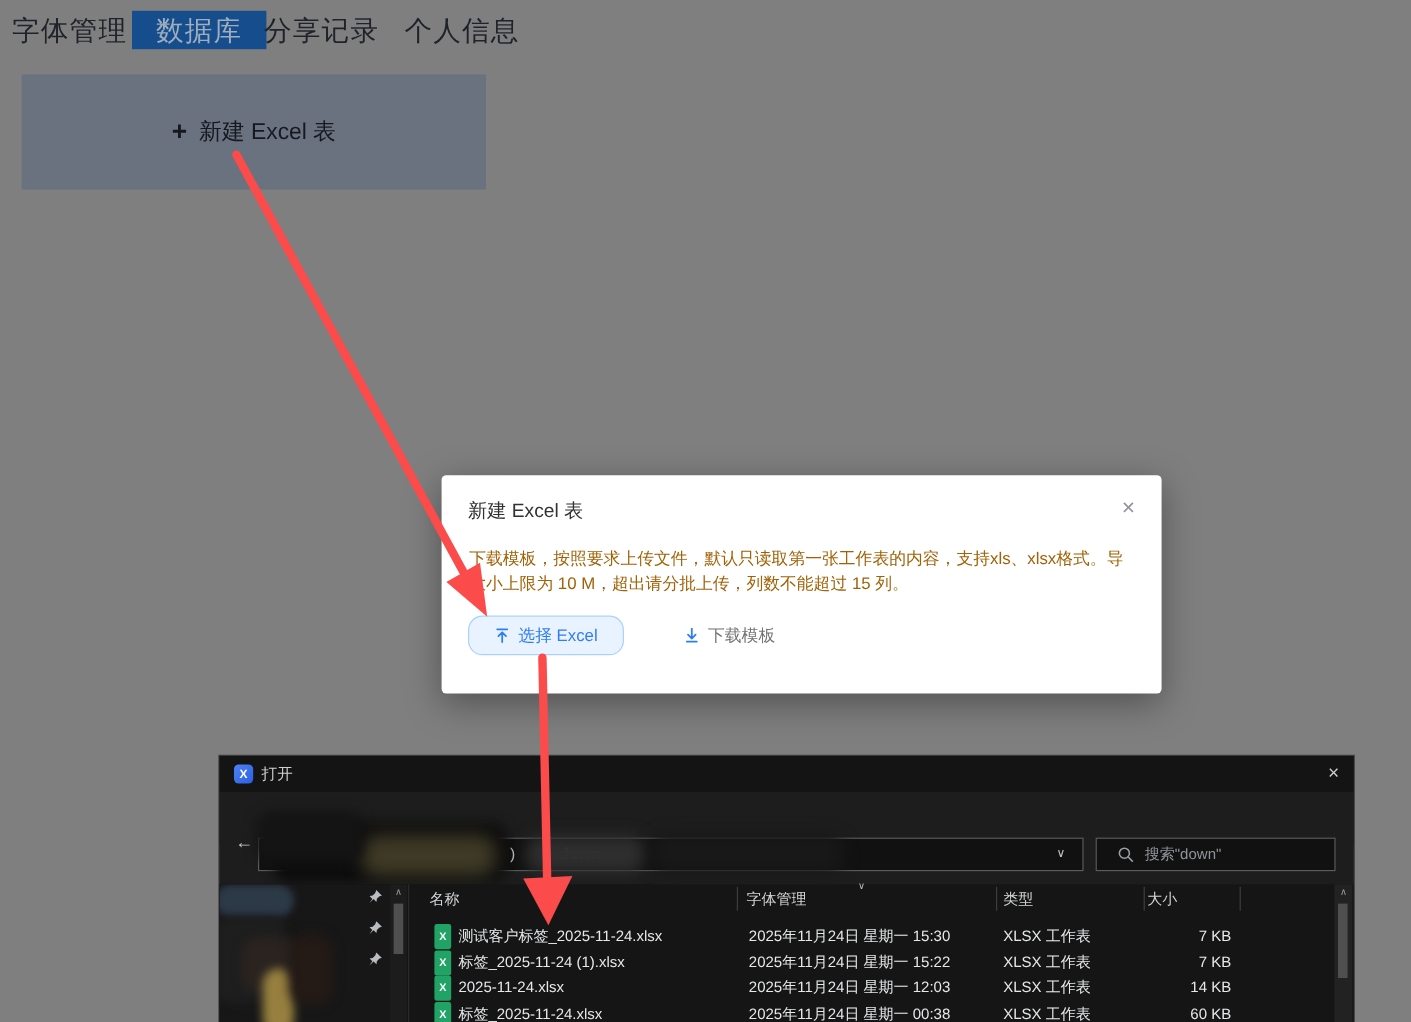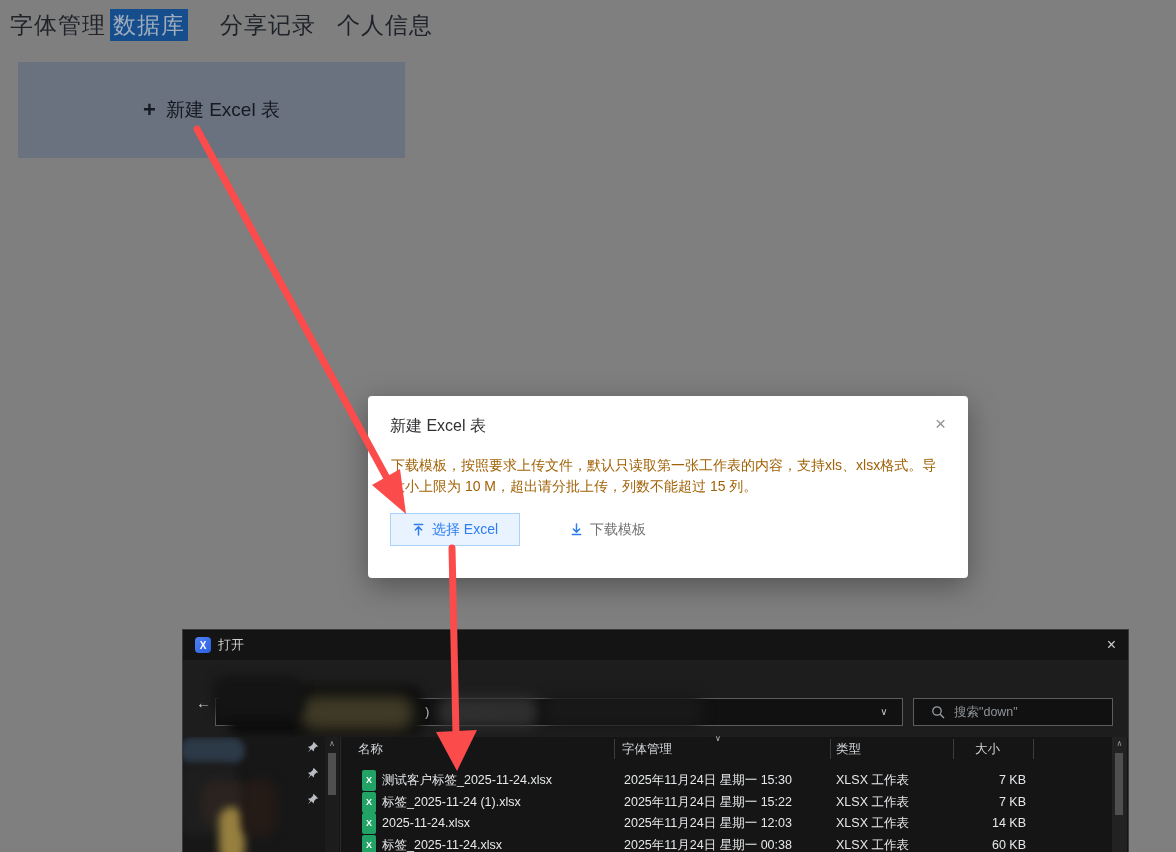--- a/index.html
+++ b/index.html
@@ -2,37 +2,37 @@
 <html><head>
 <meta charset="utf-8">
 <style>
   html,body{margin:0;padding:0;background:#555;}
   .canvas{position:relative;width:1176px;height:852px;overflow:hidden;background:#7f7f80;
           font-family:"Liberation Sans","DejaVu Sans",sans-serif;}
 
   
   .tab{position:absolute;top:9px;height:32px;line-height:32px;font-size:23px;color:#1f2328;
        font-weight:500;letter-spacing:1px;cursor:pointer;}
-  .tab.active{background:#164d8c;color:#9fadbd;padding:0 3px;}
+  .tab.active{background:#164d8c;color:#9fadbd;padding:0 20px;}
 
   
   .card{position:absolute;left:18px;top:62px;width:387px;height:96px;background:#6a7280;
         display:flex;align-items:center;justify-content:center;gap:10px;color:#161a20;
         font-size:19px;cursor:pointer;}
   .card .plus{font-size:22px;font-weight:700;line-height:1;}
 
   
   .modal{position:absolute;left:368px;top:396px;width:600px;height:182px;background:#fff;
          border-radius:4px;box-shadow:0 8px 30px rgba(0,0,0,.35);}
   .modal-title{position:absolute;left:22px;top:20px;font-size:16px;color:#303133;}
   .modal-close{position:absolute;right:22px;top:18px;font-size:19px;color:#909399;cursor:pointer;line-height:1;}
   .modal-body{position:absolute;left:23px;right:18px;top:59px;font-size:14px;color:#a16207;
               line-height:21px;text-align:justify;}
   .btn-select{position:absolute;left:22px;top:117px;width:130px;height:33px;background:#e9f3ff;
-              border:1px solid #a9d2ff;border-radius:0;color:#2e7ef2;font-size:14px;
+              border:1px solid #a9d2ff;border-radius:12px;color:#2e7ef2;font-size:14px;
               display:flex;align-items:center;justify-content:center;gap:7px;cursor:pointer;
               font-family:inherit;}
   .link-download{position:absolute;left:202px;top:117px;height:33px;display:flex;align-items:center;
                  gap:7px;color:#737373;font-size:14px;cursor:pointer;text-decoration:none;}
   .bicon{display:inline-block;}
 
   
   .windlg{position:absolute;left:183px;top:630px;width:945px;height:230px;background:#1d1d1d;
           box-shadow:0 0 0 1px #3a3a3a;color:#ddd;}
   .wd-titlebar{position:absolute;left:0;top:0;width:100%;height:30px;background:#141414;}
@@ -175,21 +175,21 @@
       <div class="navscroll">
         <div class="scroll-up">∧</div>
         <div class="scroll-thumb" style="top:16px;height:42px;"></div>
       </div>
 
       <div class="filelist">
         <div class="fl-header">
           <span class="hcell" style="left:17px">名称</span>
           <span class="hcell" style="left:281px">字体管理</span>
           <span class="hcell" style="left:495px">类型</span>
-          <span class="hcell" style="left:634px">大小</span>
+          <span class="hcell" style="left:615px">大小</span>
           <span class="sortmark">∨</span>
           <div class="hsep" style="left:273px"></div>
           <div class="hsep" style="left:489px"></div>
           <div class="hsep" style="left:612px"></div>
           <div class="hsep" style="left:692px"></div>
         </div>
         <div>
   <div class="frow" style="top: 33px;">
     <span class="ficon">X</span>
     <span class="fname">测试客户标签_2025-11-24.xlsx</span>

